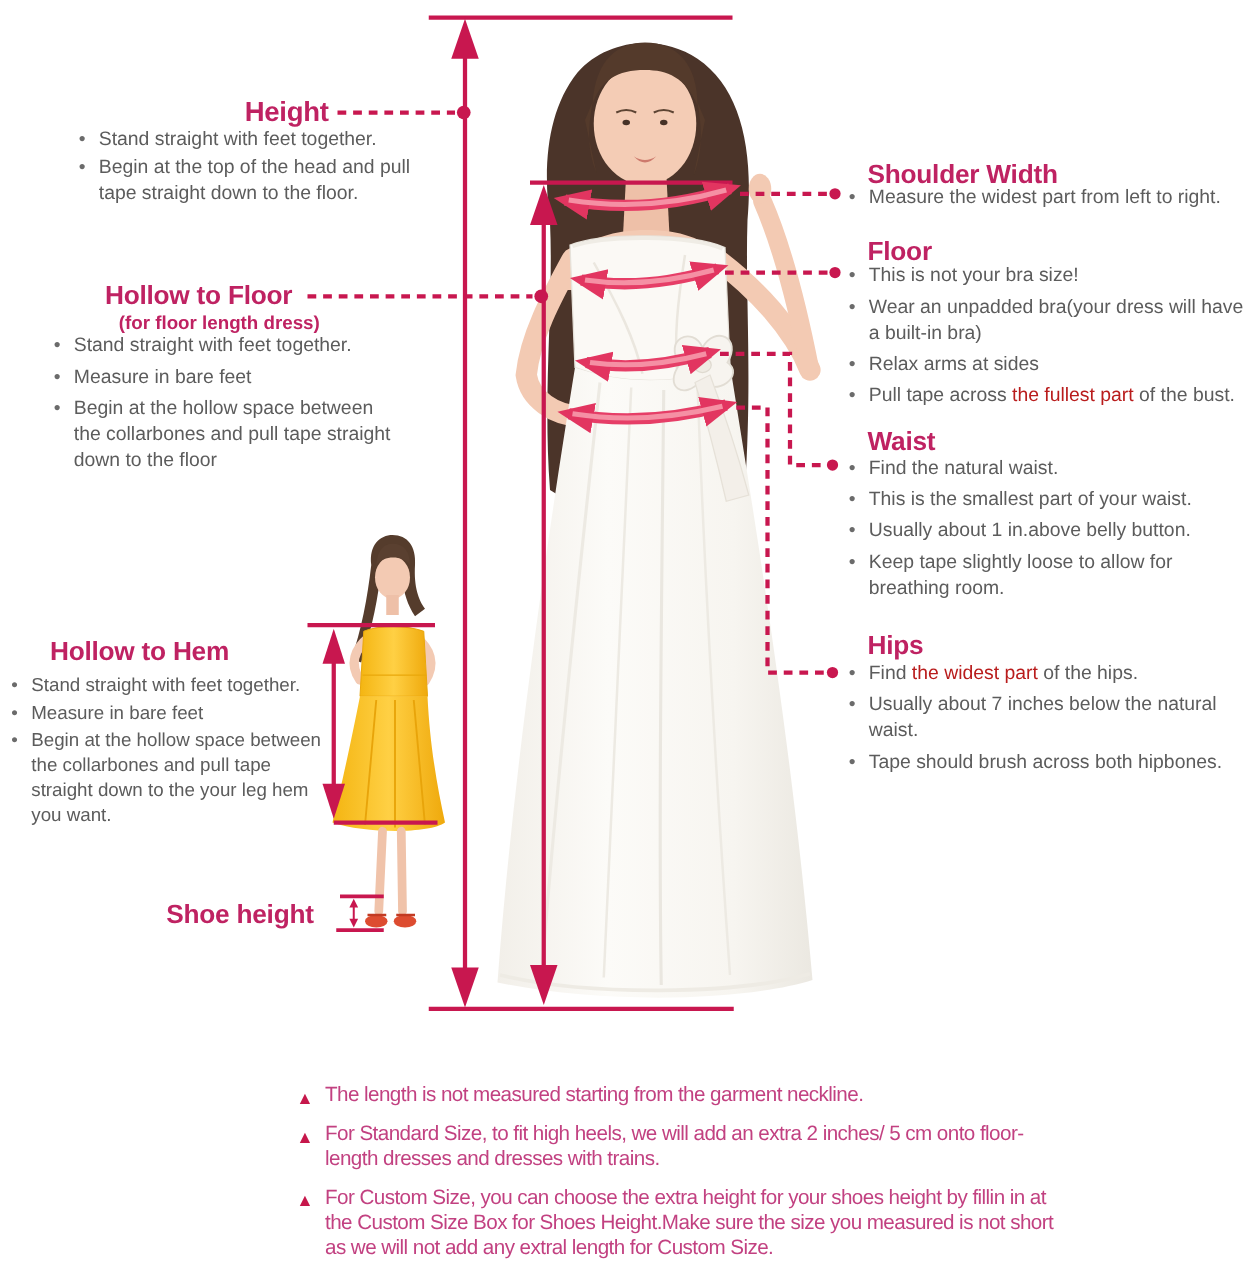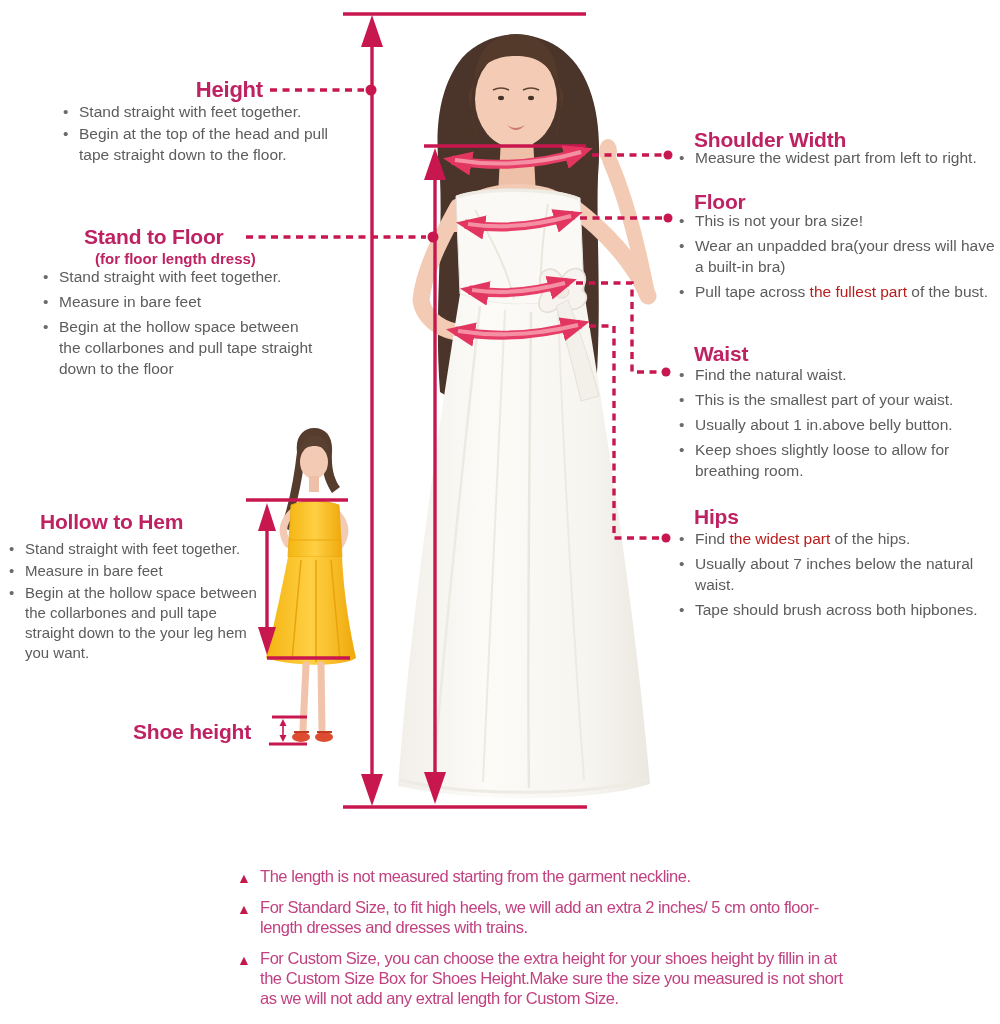--- a/index.html
+++ b/index.html
@@ -198,21 +198,21 @@
       </g>
     </g>
   </svg>
 
   <div id="height-heading" class="h">Height</div>
   <ul id="height-list" class="list">
     <li>Stand straight with feet together.</li>
     <li>Begin at the top of the head and pull tape straight down to the floor.</li>
   </ul>
 
-  <div id="htf-heading" class="h">Stand to Floor</div>
+  <div id="htf-heading" class="h">Hollow to Floor</div>
   <div id="htf-subtitle" class="sub">(for floor length dress)</div>
   <ul id="htf-list" class="list">
     <li>Stand straight with feet together.</li>
     <li>Measure in bare feet</li>
     <li>Begin at the hollow space between the collarbones and pull tape straight down to the floor</li>
   </ul>
 
   <div id="hth-heading" class="h">Hollow to Hem</div>
   <ul id="hth-list" class="list">
     <li>Stand straight with feet together.</li>
@@ -224,29 +224,30 @@
 
   <div id="sw-heading" class="h">Shoulder Width</div>
   <ul id="sw-list" class="list">
     <li>Measure the widest part from left to right.</li>
   </ul>
 
   <div id="bust-heading" class="h">Floor</div>
   <ul id="bust-list" class="list">
     <li>This is not your bra size!</li>
     <li>Wear an unpadded bra(your dress will have a built-in bra)</li>
+    <li>Relax arms at sides</li>
     <li class="nowrap"><span>Pull tape across </span><span class="hl">the fullest part</span><span> of the bust.</span></li>
   </ul>
 
   <div id="waist-heading" class="h">Waist</div>
   <ul id="waist-list" class="list">
     <li>Find the natural waist.</li>
     <li>This is the smallest part of your waist.</li>
     <li>Usually about 1 in.above belly button.</li>
-    <li>Keep shoes slightly loose to allow for breathing room.</li>
+    <li>Keep tape slightly loose to allow for breathing room.</li>
   </ul>
 
   <div id="hips-heading" class="h">Hips</div>
   <ul id="hips-list" class="list">
     <li><span>Find </span><span class="hl">the widest part</span><span> of the hips.</span></li>
     <li>Usually about 7 inches below the natural waist.</li>
     <li>Tape should brush across both hipbones.</li>
   </ul>
 
   <div class="notes">

